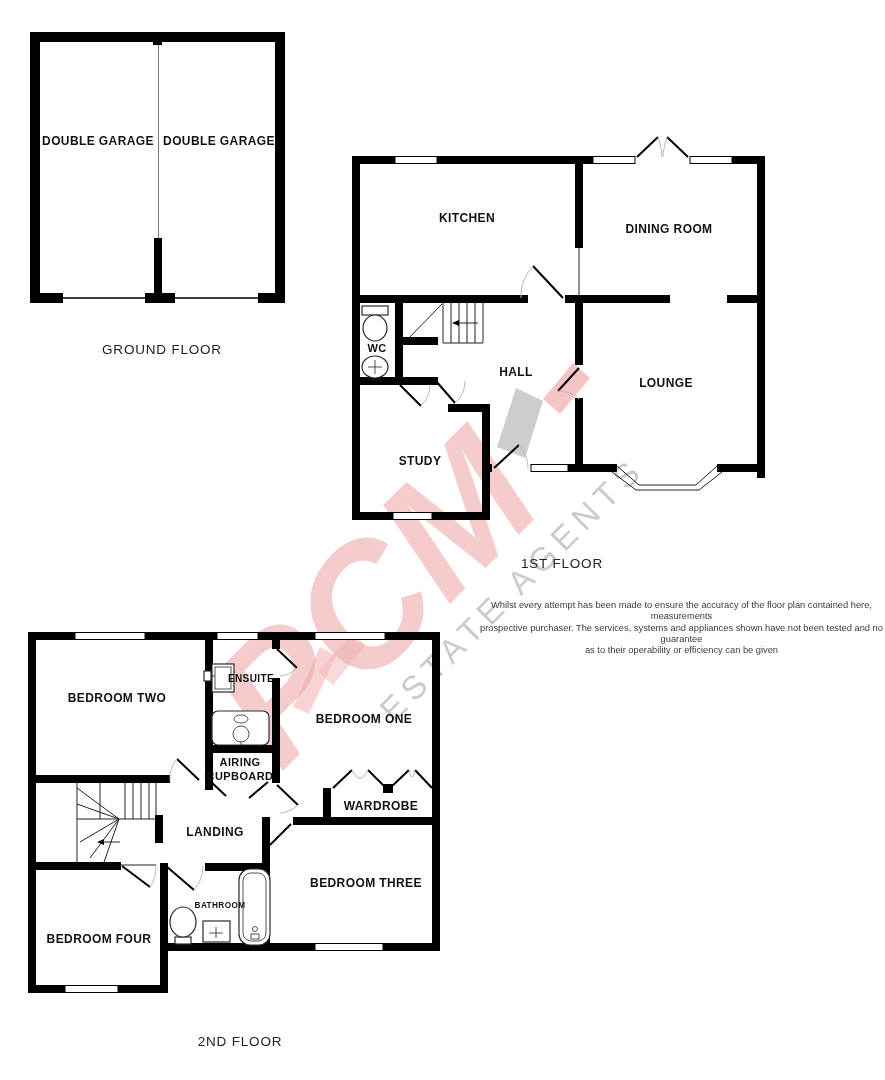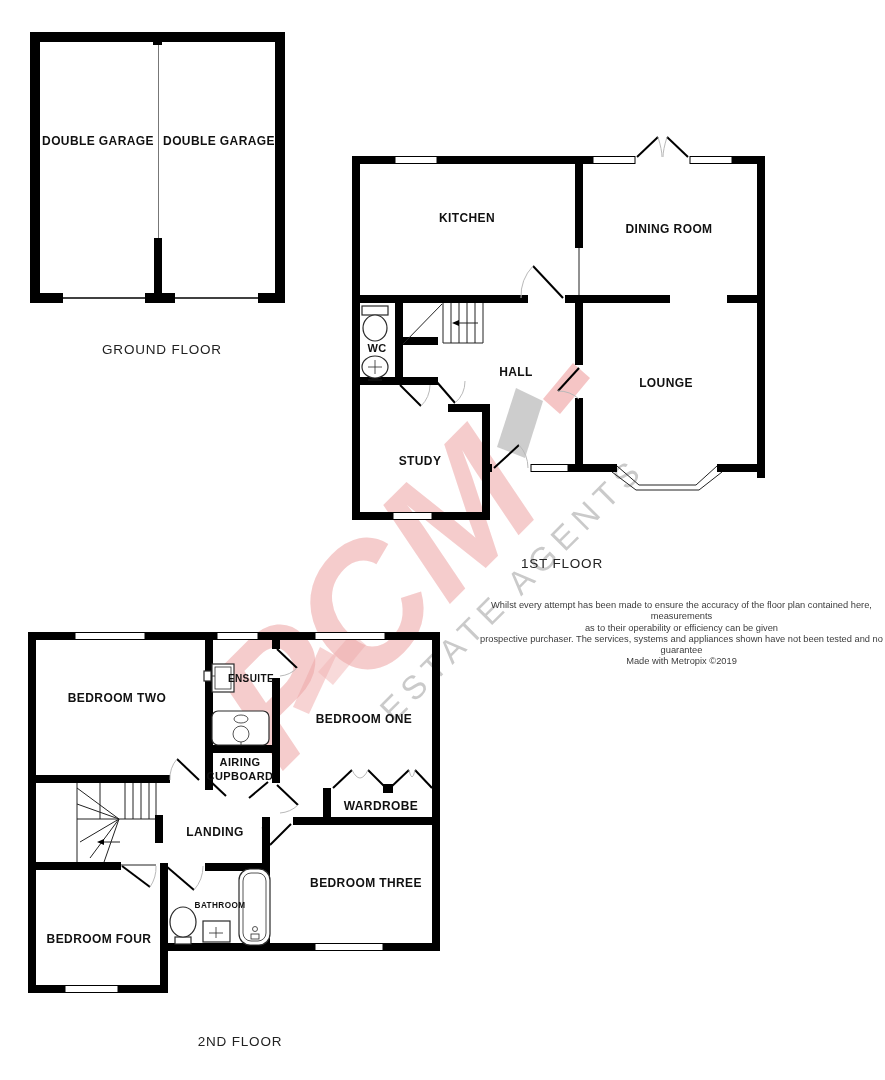--- a/index.html
+++ b/index.html
@@ -293,17 +293,16 @@
     <text class="room-label sz12" text-anchor="middle" x="215" y="836">LANDING</text>
     <text class="room-label sz12" text-anchor="middle" x="366" y="887">BEDROOM THREE</text>
     <text class="room-label sz8" text-anchor="middle" x="220" y="908">BATHROOM</text>
     <text class="room-label sz12" text-anchor="middle" x="99" y="943">BEDROOM FOUR</text>
     <text class="floor-label" text-anchor="middle" x="240" y="1046">2ND FLOOR</text>
   </g>
 </svg>
 
   <div id="disclaimer">
     <div>Whilst every attempt has been made to ensure the accuracy of the floor plan contained here, measurements</div>
+    <div>prospective purchaser. The services, systems and appliances shown have not been tested and no guarantee</div>
     <div>as to their operability or efficiency can be given</div>
-    <div>prospective purchaser. The services, systems and appliances shown have not been tested and no guarantee</div>
-    <div>Made with Metropix ©2019</div>
   </div>
 </div>
 
 </body></html>

